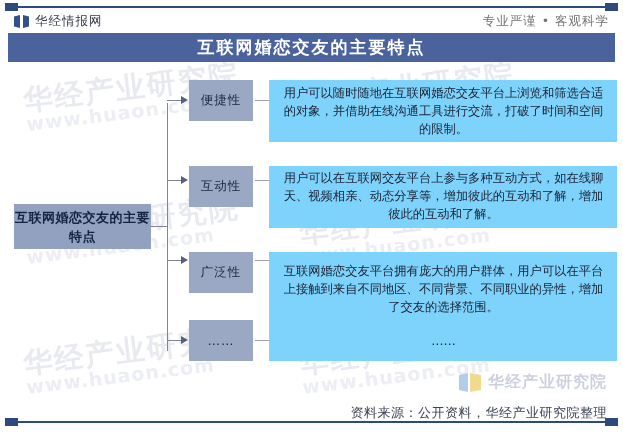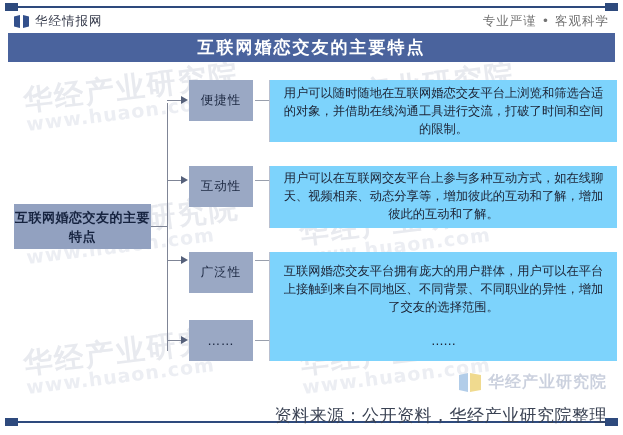--- a/index.html
+++ b/index.html
@@ -246,21 +246,21 @@
     font-size: 16px;
     font-weight: bold;
     color: #c9cfdd;
     letter-spacing: 1px;
   }
   .source {
     position: absolute;
     right: 16px;
     top: 404px;
     z-index: 4;
-    font-size: 17px;
+    font-size: 13px;
     color: #3a4253;
     letter-spacing: 0.5px;
     font-family: Liberation Mono, monospace;
   }
   .bottom-rule {
     position: absolute;
     left: 8px; right: 8px; bottom: 12px;
     height: 2px;
     background: #2e4a7d;
     z-index: 3;

